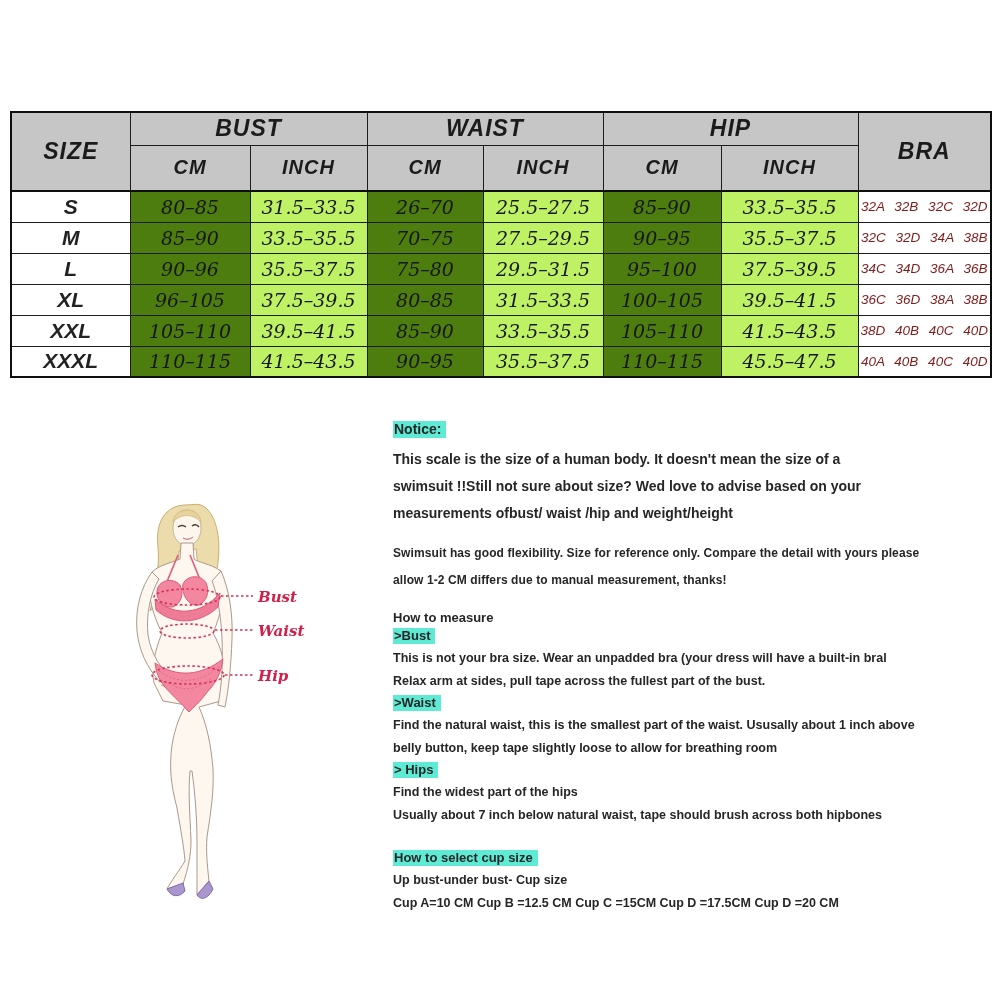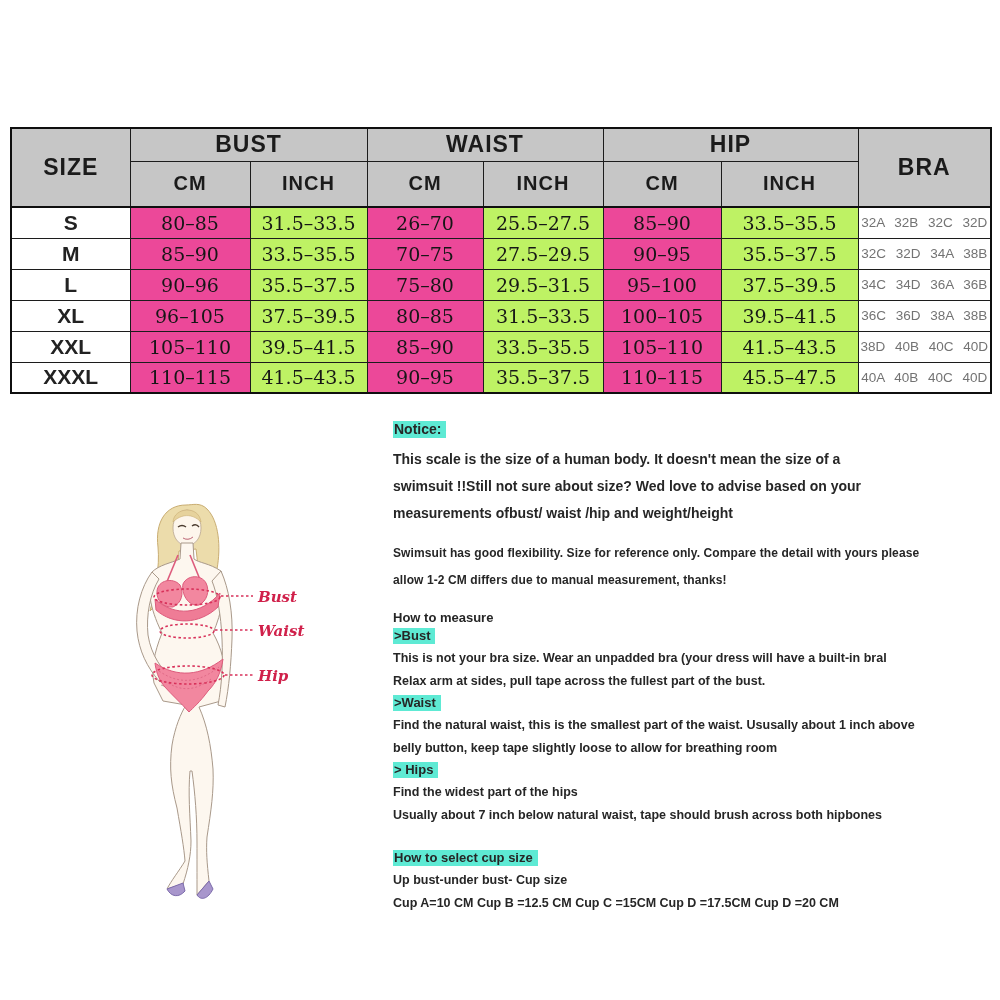--- a/index.html
+++ b/index.html
@@ -1,34 +1,34 @@
 <!DOCTYPE html>
 <html><head>
 <meta charset="utf-8">
 <style>
   html,body{margin:0;padding:0;background:#fff;}
   .page{position:relative;width:1000px;height:1000px;background:#ffffff;overflow:hidden;
         font-family:"Liberation Sans",sans-serif;color:#222;}
 
   
-  .chart-wrap{position:absolute;left:10px;top:127px;}
+  .chart-wrap{position:absolute;left:10px;top:111px;font-style:italic;}
   table.size-chart{border-collapse:collapse;table-layout:fixed;width:980px;}
   table.size-chart th,table.size-chart td{
       border:1px solid #1c1c1c;text-align:center;vertical-align:middle;padding:0;
       overflow:hidden;white-space:nowrap;}
   table.size-chart{border:2px solid #0f0f0f;}
   .hdr{background:#c6c6c6;font-family:"Liberation Sans",sans-serif;font-weight:bold;color:#1b1b1b;}
   .hdr-main{font-size:23px;letter-spacing:1px;}
   .hdr-sub{font-size:20px;letter-spacing:1px;}
   .hdr-bottom{border-bottom:2px solid #0f0f0f !important;}
   tr.grp{height:33px;} tr.sub{height:46px;} tr.data{height:31px;}
-  td.num{font-family:"DejaVu Serif","Liberation Serif",serif;font-size:19px;color:#161616;background:#ec4899;}
+  td.num{font-family:"DejaVu Serif","Liberation Serif",serif;font-size:19px;color:#161616;background:#4d7c0f;}
   td.inch{background:#bef264;}
   td.size-lbl{font-family:"Liberation Sans",sans-serif;font-weight:bold;font-size:21px;background:#fff;}
-  td.bra{font-family:"Liberation Sans",sans-serif;font-size:13.5px;word-spacing:6px;background:#fff;color:#737373;}
+  td.bra{font-family:"Liberation Sans",sans-serif;font-size:13.5px;word-spacing:6px;background:#fff;color:#7f1d1d;}
 
   
   .notes{position:absolute;left:393px;top:421px;width:612px;color:#262626;
          font-family:"Liberation Sans",sans-serif;font-weight:bold;}
   .notes div{white-space:nowrap;}
   .hl{display:inline-block;background:#5eead4;padding:0 5px 1px 1px;}
   .notice-title{font-size:14px;margin-bottom:8px;}
   .notice-line{font-size:14px;line-height:27px;}
   .flex-block{margin-top:13px;}
   .flex-line{font-size:12px;line-height:27px;letter-spacing:.1px;}

